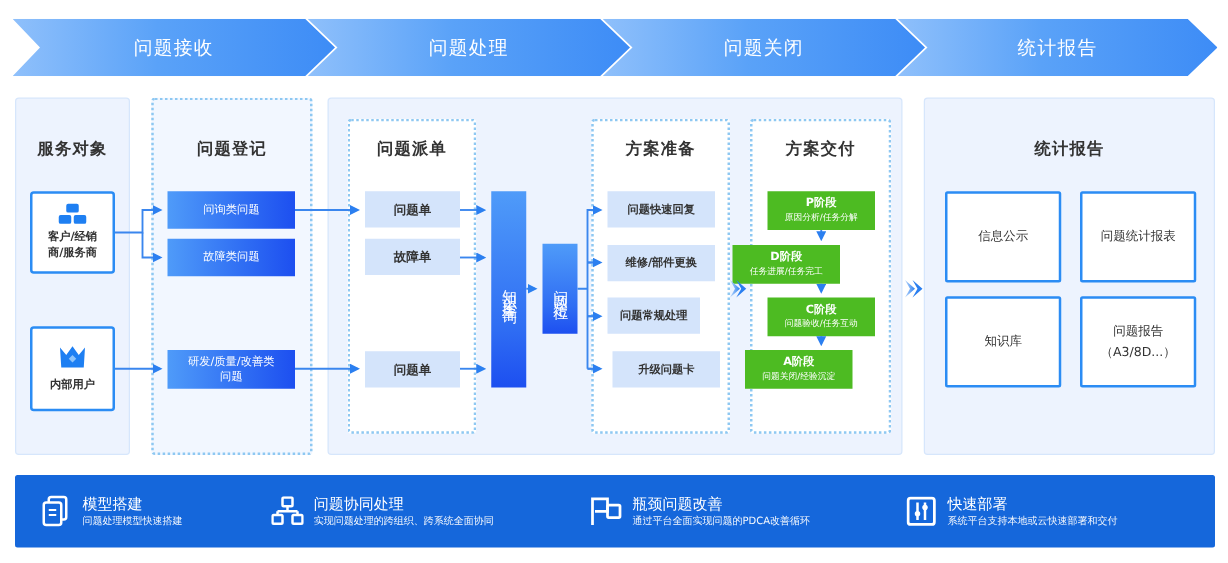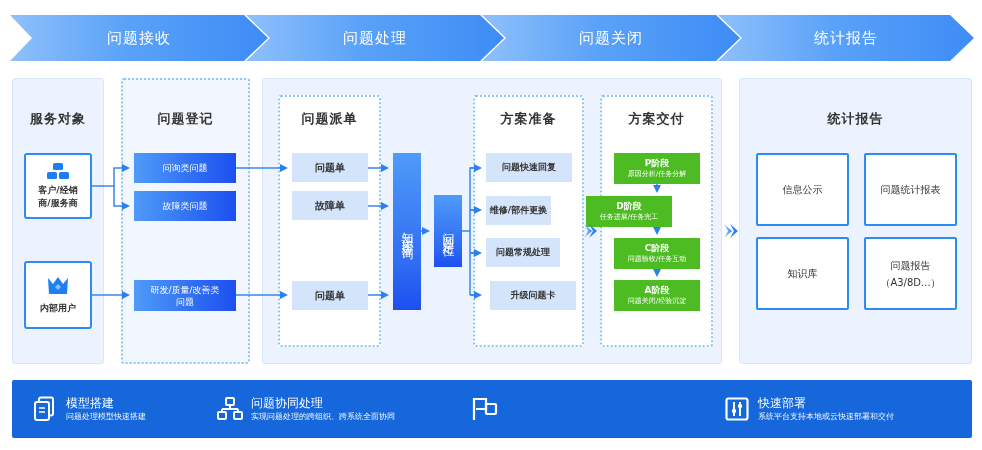--- a/index.html
+++ b/index.html
@@ -115,21 +115,21 @@
 </div>
 <div class="vbox" style="left:434px; top:195px; width:28px; height:72px;">
   <span>问题定位</span>
 </div>
 
 <div class="dotted white" style="left:473px; top:95px; width:111px; height:252px;"></div>
 <div class="col-title" style="left:473px; top:110px; width:111px;">方案准备</div>
 <div class="lightbox" style="left:486px; top:153px; width:86px; height:29px; font-size:9px;">
   <span>问题快速回复</span>
 </div>
-<div class="lightbox" style="left:486px; top:196px; width:65px; height:29px; font-size:9px;">
+<div class="lightbox" style="left:486px; top:196px; width:86px; height:29px; font-size:9px;">
   <span>维修/部件更换</span>
 </div>
 <div class="lightbox" style="left:486px; top:238px; width:74px; height:29px; font-size:9px;">
   <span>问题常规处理</span>
 </div>
 <div class="lightbox" style="left:490px; top:281px; width:86px; height:29px; font-size:9px;">
   <span>升级问题卡</span>
 </div>
 
 <div class="dotted white" style="left:600px; top:95px; width:113px; height:252px;"></div>
@@ -139,21 +139,21 @@
   <span class="t2">原因分析/任务分解</span>
 </div>
 <div class="greenbox" style="left:586px; top:196px;">
   <span class="t1">D阶段</span>
   <span class="t2">任务进展/任务完工</span>
 </div>
 <div class="greenbox" style="left:614px; top:238px;">
   <span class="t1">C阶段</span>
   <span class="t2">问题验收/任务互动</span>
 </div>
-<div class="greenbox" style="left:614px; top:280px;">
+<div class="greenbox" style="left:596px; top:280px;">
   <span class="t1">A阶段</span>
   <span class="t2">问题关闭/经验沉淀</span>
 </div>
 
 <div class="panel" style="left:739px; top:78px; width:233px; height:286px;"></div>
 <div class="col-title" style="left:739px; top:110px; width:233px;">统计报告</div>
 <div class="report-card" style="left:756px; top:153px;">
   <span>信息公示</span>
 </div>
 <div class="report-card" style="left:864px; top:153px;">
@@ -238,20 +238,24 @@
       <div class="st">实现问题处理的跨组织、跨系统全面协同</div>
     </div>
   </div>
   <div class="feat" style="left:460px;">
     <span class="ic">
       <svg width="26" height="24" viewBox="0 0 26 24">
         <path d="M2 23 V2 H14 V12 H4" stroke="#fff" stroke-width="2.2" fill="none"></path>
         <rect x="14" y="7" width="10" height="10" rx="1" fill="none" stroke="#fff" stroke-width="2.2"></rect>
       </svg>
     </span>
+    <div>
+      <div class="tt">瓶颈问题改善</div>
+      <div class="st">通过平台全面实现问题的PDCA改善循环</div>
+    </div>
   </div>
   <div class="feat" style="left:712px;">
     <span class="ic">
       <svg width="24" height="24" viewBox="0 0 24 24">
         <rect x="1.5" y="1.5" width="21" height="21" rx="2" fill="none" stroke="#fff" stroke-width="2.2"></rect>
         <path d="M9 5 V19 M15 5 V19" stroke="#fff" stroke-width="2"></path>
         <circle cx="9" cy="14" r="2.2" fill="#fff"></circle>
         <circle cx="15" cy="9" r="2.2" fill="#fff"></circle>
       </svg>
     </span>

